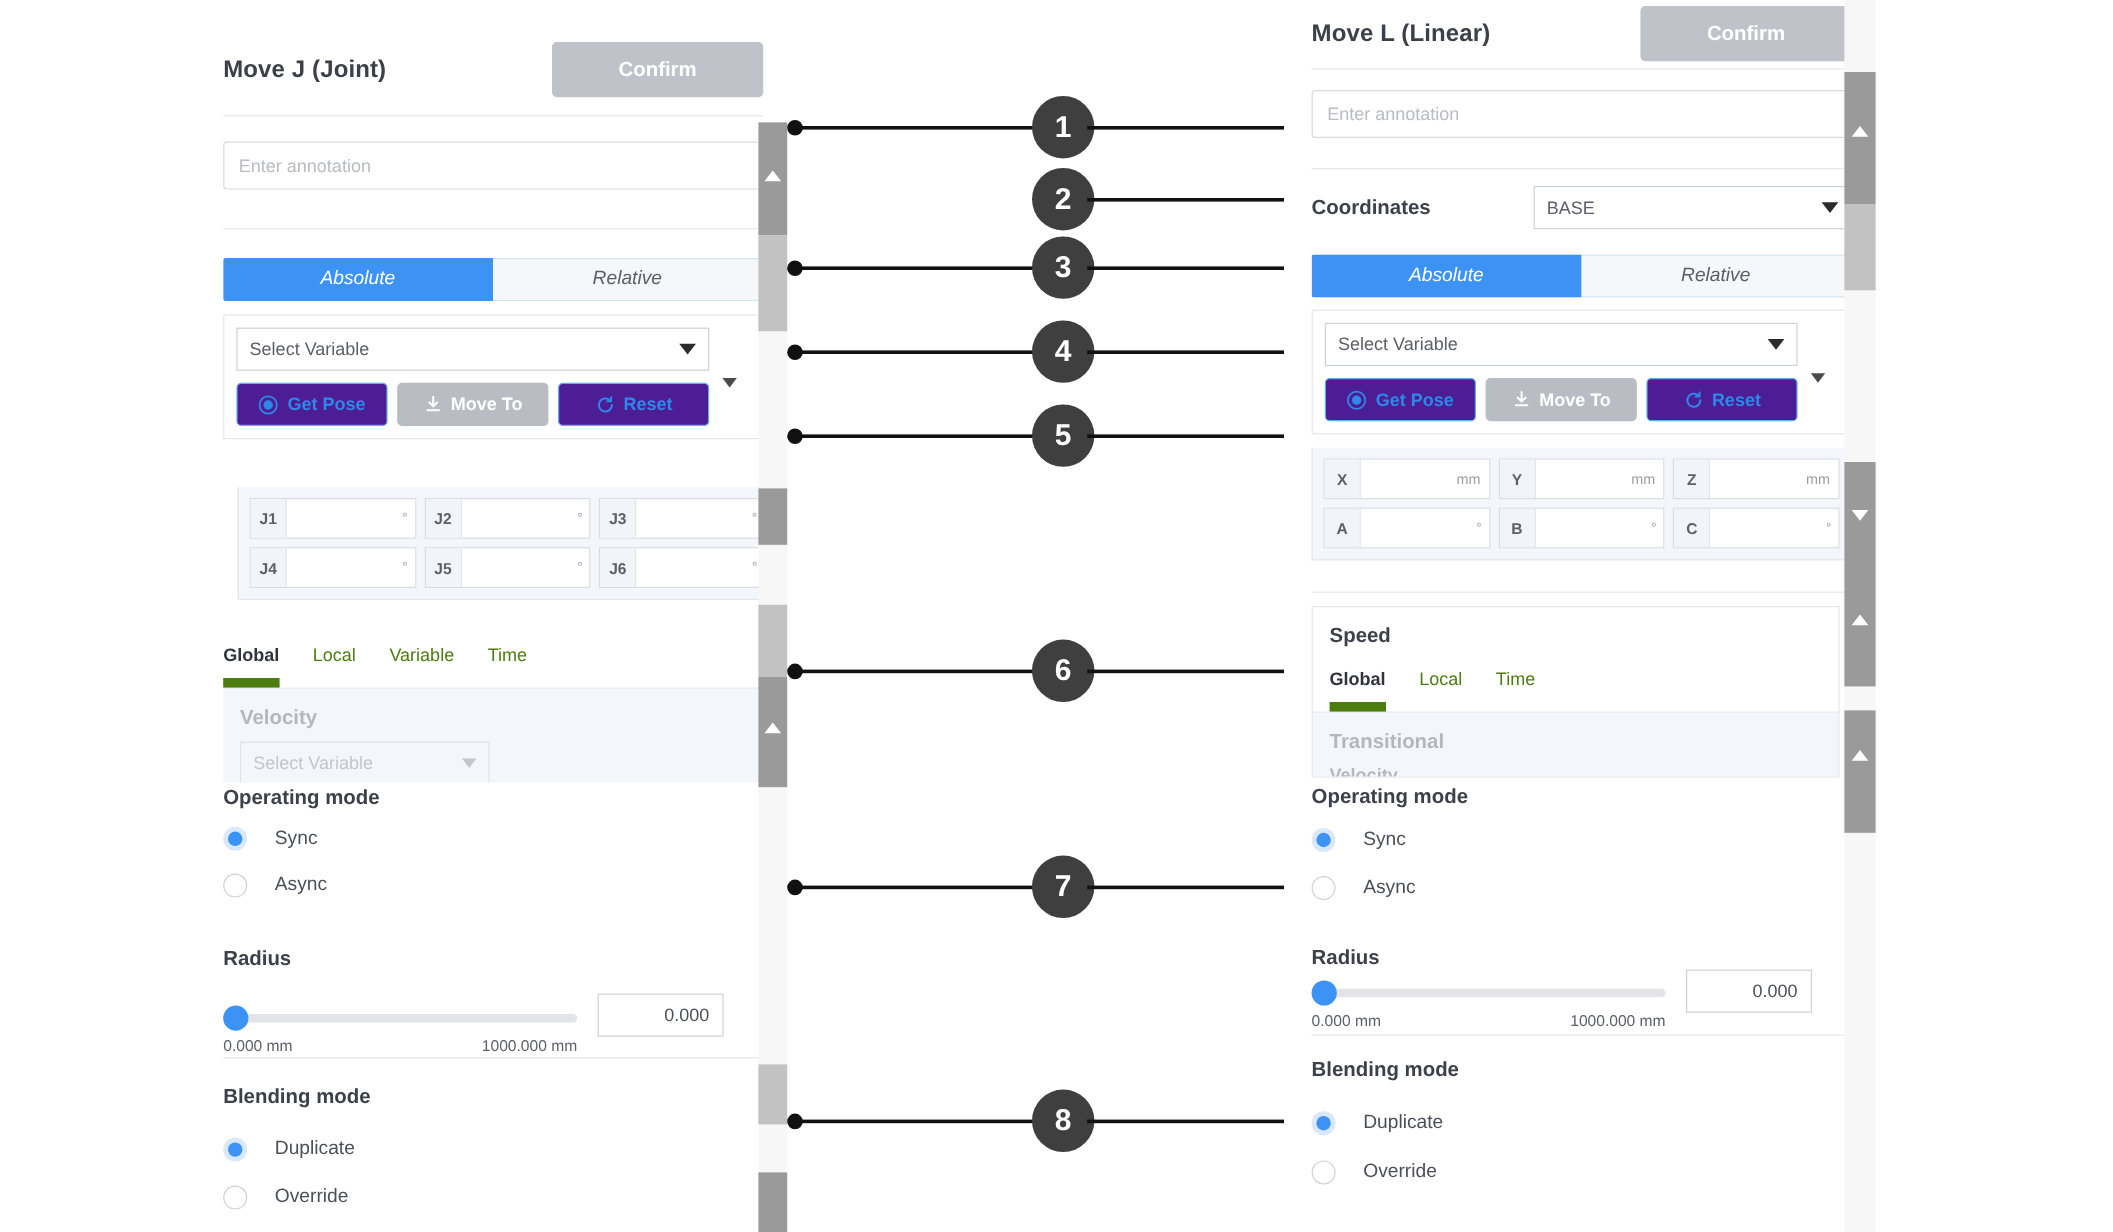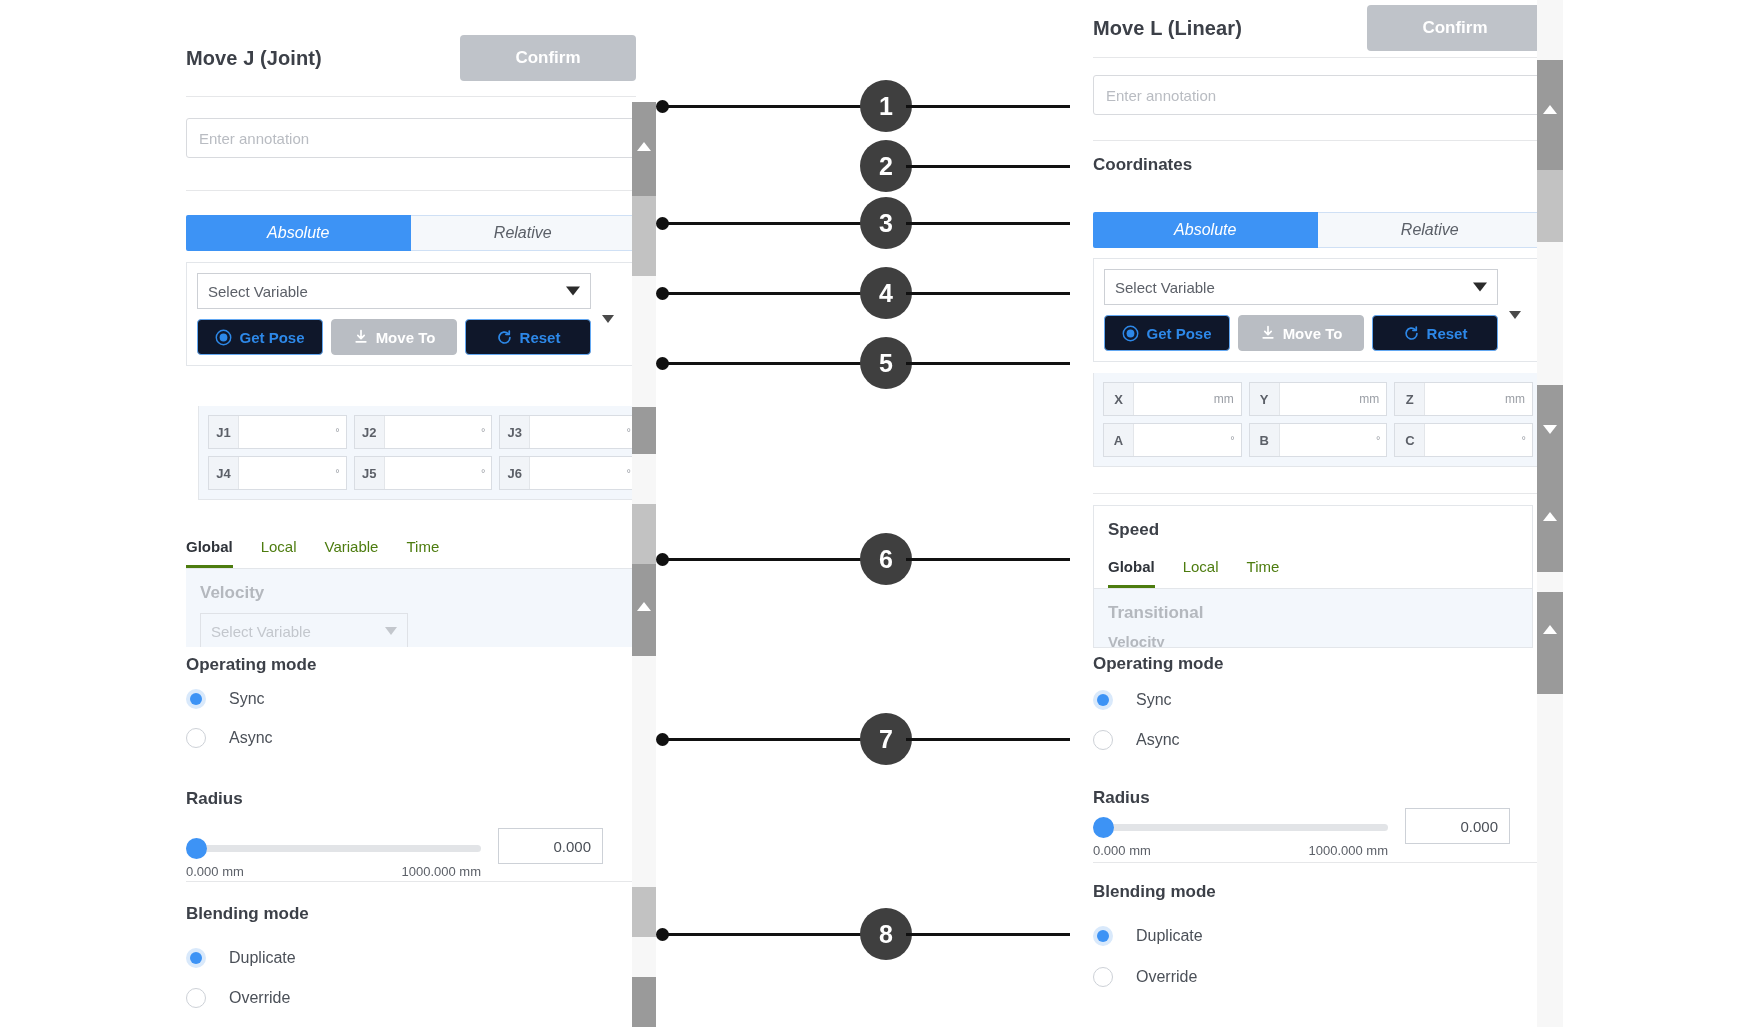--- a/index.html
+++ b/index.html
@@ -54,21 +54,21 @@
   .select .caret {
     position:absolute; right:10px; top:50%; transform:translateY(-50%);
     width:0;height:0;border-left:7px solid transparent;border-right:7px solid transparent;
     border-top:9px solid #2b2b2b;
   }
   .btnrow { display:flex; gap:8px; margin-top:10px; }
   .obtn {
     flex:1; height:36px; border-radius:4px; display:flex; align-items:center;
     justify-content:center; gap:7px; font-size:15px; font-weight:700; cursor:pointer;
   }
-  .obtn.blue { border:1px solid #63a8f2; background:#0f172a; color:#2d88e8; }
+  .obtn.blue { border:1px solid #63a8f2; background:#4c1d95; color:#2d88e8; }
   .obtn.grey { border:1px solid #b9bdc3; background:#b9bdc3; color:#fff; }
   .sidecaret {
     width:34px; display:flex; align-items:center; justify-content:center;
     padding-top:42px; cursor:pointer;
   }
   .sidecaret i {
     width:0;height:0;border-left:6px solid transparent;border-right:6px solid transparent;
     border-top:8px solid #4a4a4a; display:block;
   }
 
@@ -87,21 +87,21 @@
     display:flex; align-items:center; padding-right:7px;
     font-size:12px; color:#9a9ea5;
   }
   .cell .unit.deg { font-size:11px; padding-right:6px; }
 
   
   .tabs { display:flex; border-bottom:1px solid #e3e6ea; }
   .tabs > div {
     padding:10px 0; margin-right:28px; font-size:15px; color:#4d7c0f; cursor:pointer;
   }
-  .tabs > div.active { color:#2f333a; font-weight:700; border-bottom:3px solid #4d7c0f; }
+  .tabs > div.active { color:#2f333a; font-weight:700; border-bottom:8px solid #4d7c0f; }
   .velbox { background:#f3f7fc; padding:14px 14px 10px 14px; }
   .vellabel { font-size:17px; font-weight:700; color:#b4b8be; margin-bottom:10px; }
   .velselect {
     width:208px; height:36px; border:1px solid #dfe2e7; background:#f3f7fc;
     display:flex; align-items:center; padding:0 10px; font-size:15px; color:#c3c7cd;
     position:relative; cursor:pointer;
   }
   .velselect .caret {
     position:absolute; right:10px; top:50%; transform:translateY(-50%);
     width:0;height:0;border-left:6px solid transparent;border-right:6px solid transparent;
@@ -378,20 +378,24 @@
     </div>
 
     <div class="hr" style="position:absolute; left:23px; top:57px; width:450px;"></div>
 
     <input class="annot-input" style="position: absolute; left: 23px; top: 75px; width: 450px;" placeholder="Enter annotation">
 
     <div class="hr" style="position:absolute; left:23px; top:140px; width:450px;"></div>
 
     <div style="position:absolute; left:23px; top:155px; width:450px; display:flex; align-items:center; justify-content:space-between;">
       <div class="sect-label">Coordinates</div>
+      <div class="select" style="width:265px;">
+        <span>BASE</span>
+        <span class="caret"></span>
+      </div>
     </div>
 
     <div class="seg" style="position:absolute; left:23px; top:212px; width:450px;">
       <div class="on">Absolute</div>
       <div class="off">Relative</div>
     </div>
 
     <div class="varbox" style="position:absolute; left:23px; top:258px; width:450px;">
       <div class="varrow">
         <div class="varcol">

